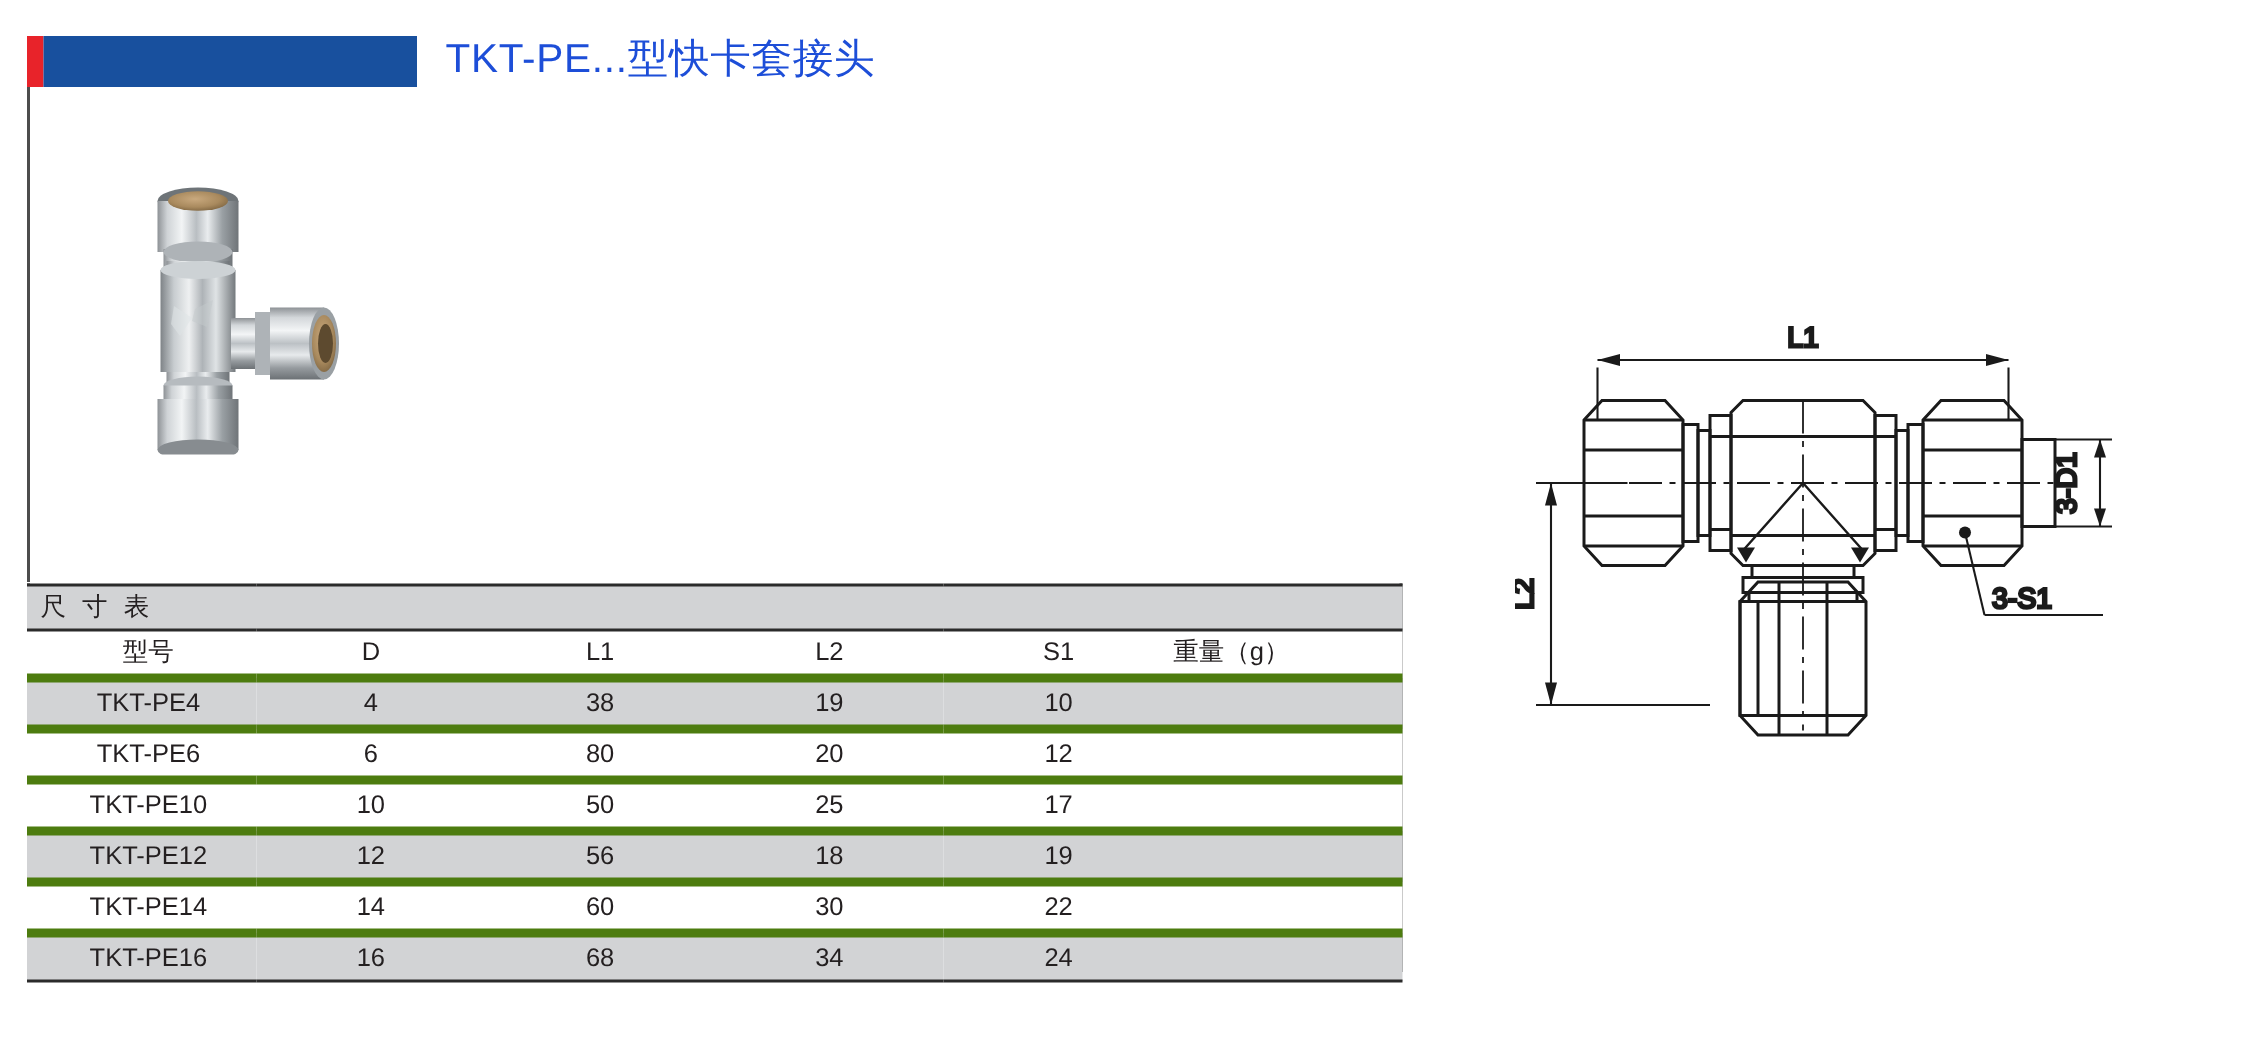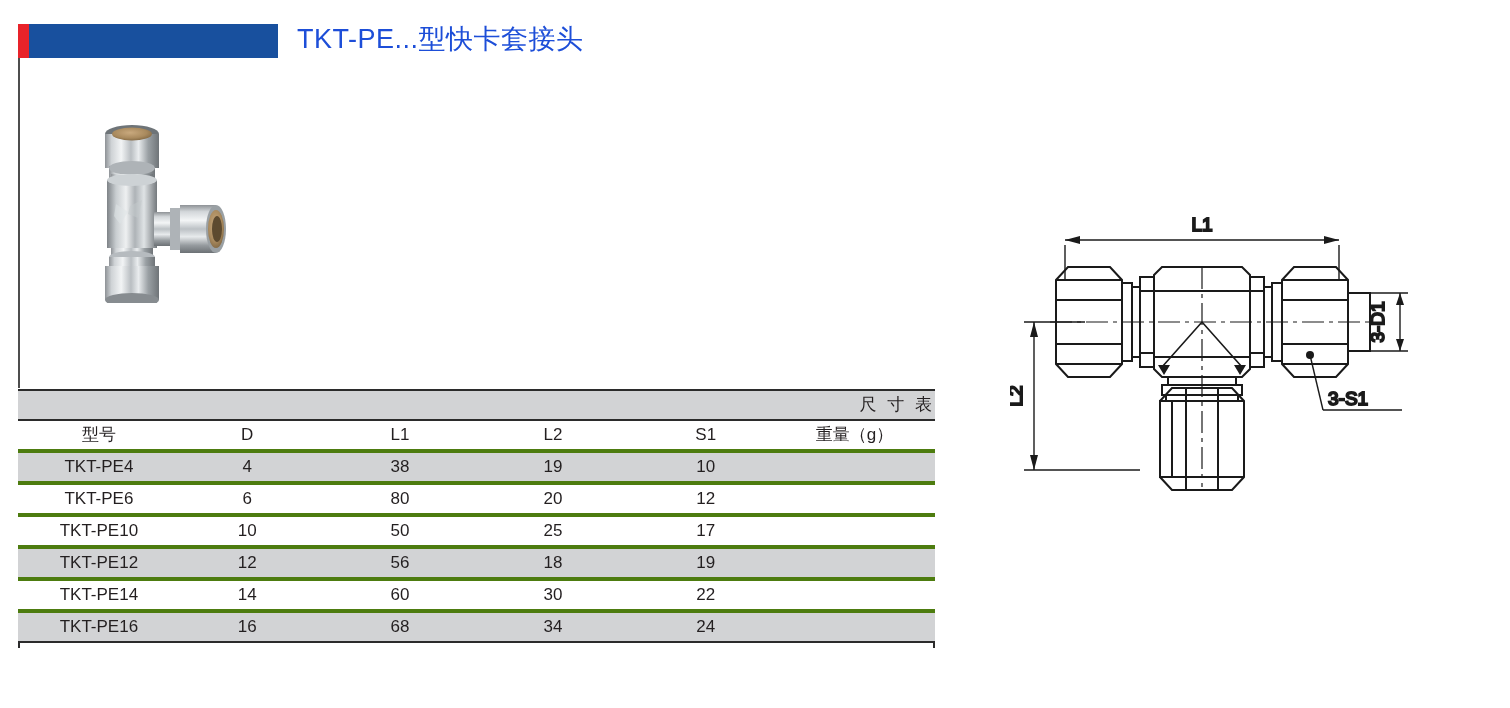--- a/index.html
+++ b/index.html
@@ -74,40 +74,39 @@
   table.spec {
     border-collapse: collapse;
     width: 917px;
     table-layout: fixed;
     font-size: 17px;
     color: #231f20;
   }
   table.spec td {
     height: 28px;
     padding: 0 0 0 0;
-    border-top: 4px solid #4d7c0f;
+    border-top: 6px solid #4d7c0f;
     border-bottom: 2px solid #2b2b2b;
     vertical-align: middle;
     line-height: 28px;
   }
   tr.band td { background: #d2d3d5; }
   tr.plain td { background: #ffffff; }
   .c-model { width: 205px; padding-left: 9px !important; text-align: center; }
   .c-d     { width: 155px; text-align: center; }
   .c-l1    { width: 155px; text-align: center; }
   .c-l2    { width: 155px; text-align: center; }
   .c-s1    { width: 155px; text-align: center; }
-  .c-w     { width: 92px;  text-align: center; padding-right: 8px !important; }
+  .c-w     { width: 92px;  text-align: left; padding-right: 8px !important; }
   tr.section-title td {
     background: #d2d3d5;
     border-top: 2px solid #2b2b2b;
     border-bottom: 2px solid #2b2b2b;
     padding-left: 9px !important;
     letter-spacing: 3px;
-    text-align: right;
   }
   tr.col-head td {
     background: #ffffff;
     border-top: none;
     border-bottom: 2px solid #2b2b2b;
   }
   #tbl-left-edge {
     position: absolute;
     left: 18px;
     top: 389px;

